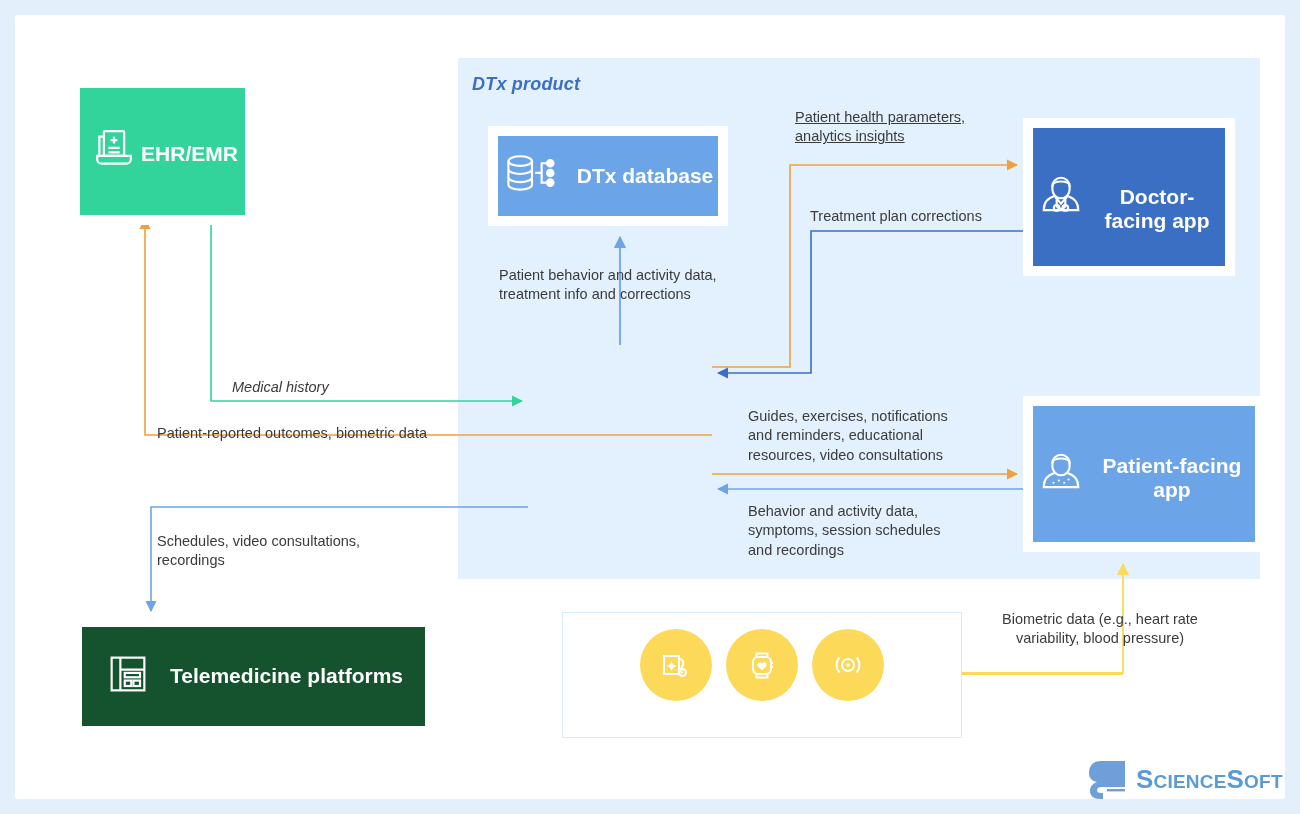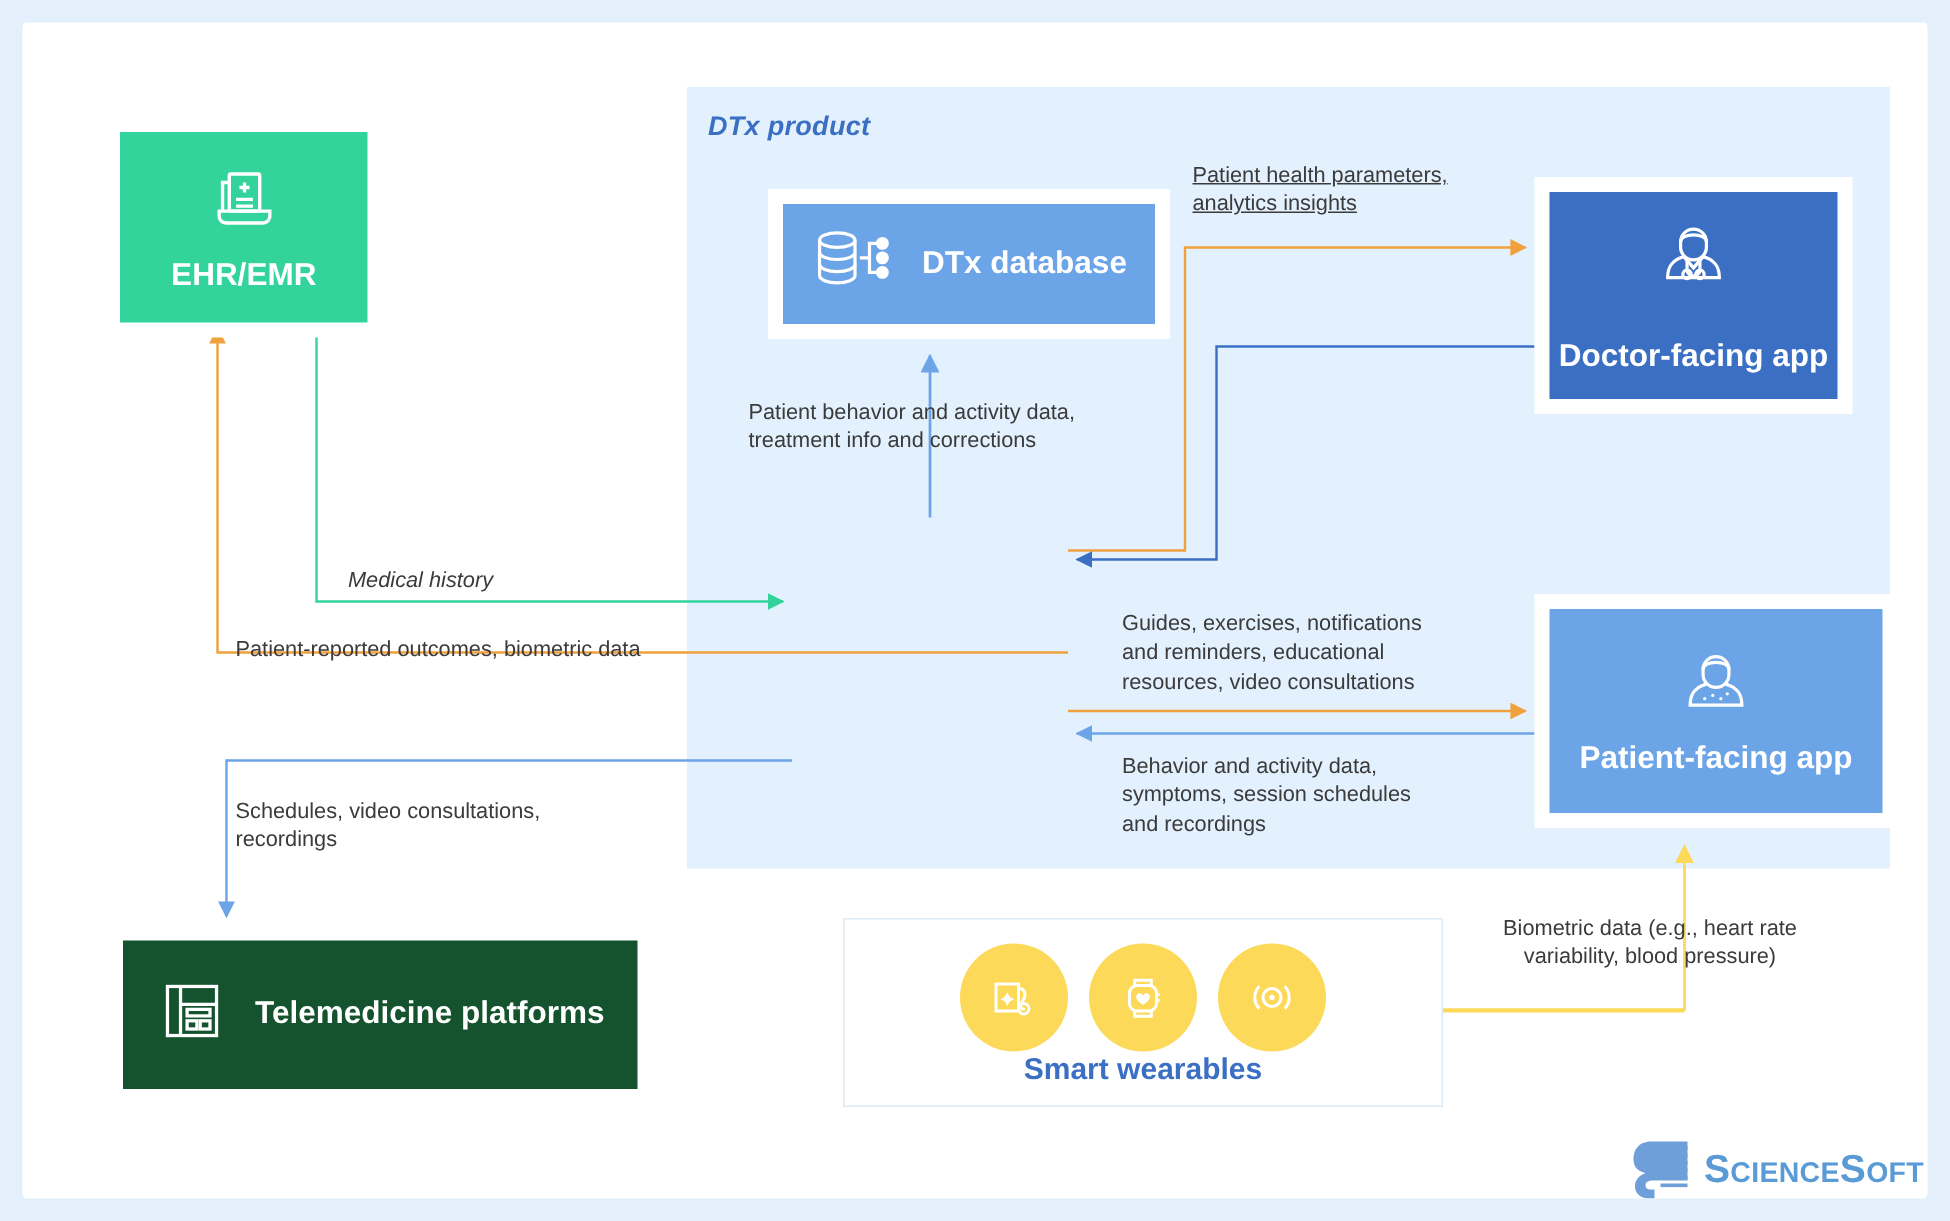--- a/index.html
+++ b/index.html
@@ -39,39 +39,39 @@
   }
   
   .node-frame {
     position: absolute;
     background: #ffffff;
     padding: 10px;
   }
   .node-box {
     width: 100%; height: 100%;
     display: flex;
-    flex-direction: column;
+    flex-direction: row;
     align-items: center;
     justify-content: center;
     color: #ffffff;
     text-align: center;
     line-height: 1.15;
   }
   .node-label {
     font-size: 21px;
     font-weight: bold;
     color: #fff;
   }
   .node-ico { display: block; }
   
   #ehr-frame   { left: 55px;  top: 63px;  width: 185px; height: 147px; }
   #ehr-box     { background: #33d49b; }
   #ehr-box .node-label { margin-top: 6px; }
 
-  #db-frame    { left: 497px; top: 111px; width: 268px; height: 100px; }
+  #db-frame    { left: 473px; top: 111px; width: 240px; height: 100px; }
   #db-box      { background: #6ca4e8; flex-direction: row; gap: 16px; }
 
   #doc-frame   { left: 1008px; top: 103px; width: 212px; height: 158px; }
   #doc-box     { background: #3b6fc4; }
   #doc-box .node-label { margin-top: 24px; }
 
   #be-frame    { left: 513px; top: 330px; width: 184px; height: 195px; }
   #be-box      { background: #f0a03c; }
   #be-box .node-label { margin-top: 10px; }
 
@@ -305,25 +305,25 @@
         </span>
         <span class="wear-circle">
           <svg width="40" height="40" viewBox="0 0 40 40" fill="none" stroke="#fff" stroke-width="2">
             <circle cx="20" cy="20" r="6"></circle>
             <circle cx="20" cy="20" r="1.8" fill="#fff" stroke="none"></circle>
             <path d="M11.5 12.5 a11 11 0 0 0 0 15"></path>
             <path d="M28.5 12.5 a11 11 0 0 1 0 15"></path>
           </svg>
         </span>
       </div>
-      <div class="wear-title">Smart wearables</div>
     </div>
 
     <div class="lbl" id="lbl-health">Patient health parameters,
 analytics insights</div>
+    <div class="lbl" id="lbl-treat">Treatment plan corrections</div>
     <div class="lbl" id="lbl-behav">Patient behavior and activity data,
 treatment info and corrections</div>
     <div class="lbl" id="lbl-med">Medical history</div>
     <div class="lbl" id="lbl-pro">Patient-reported outcomes, biometric data</div>
     <div class="lbl" id="lbl-guides">Guides, exercises, notifications
 and reminders, educational
 resources, video consultations</div>
     <div class="lbl" id="lbl-behav2">Behavior and activity data,
 symptoms, session schedules
 and recordings</div>

